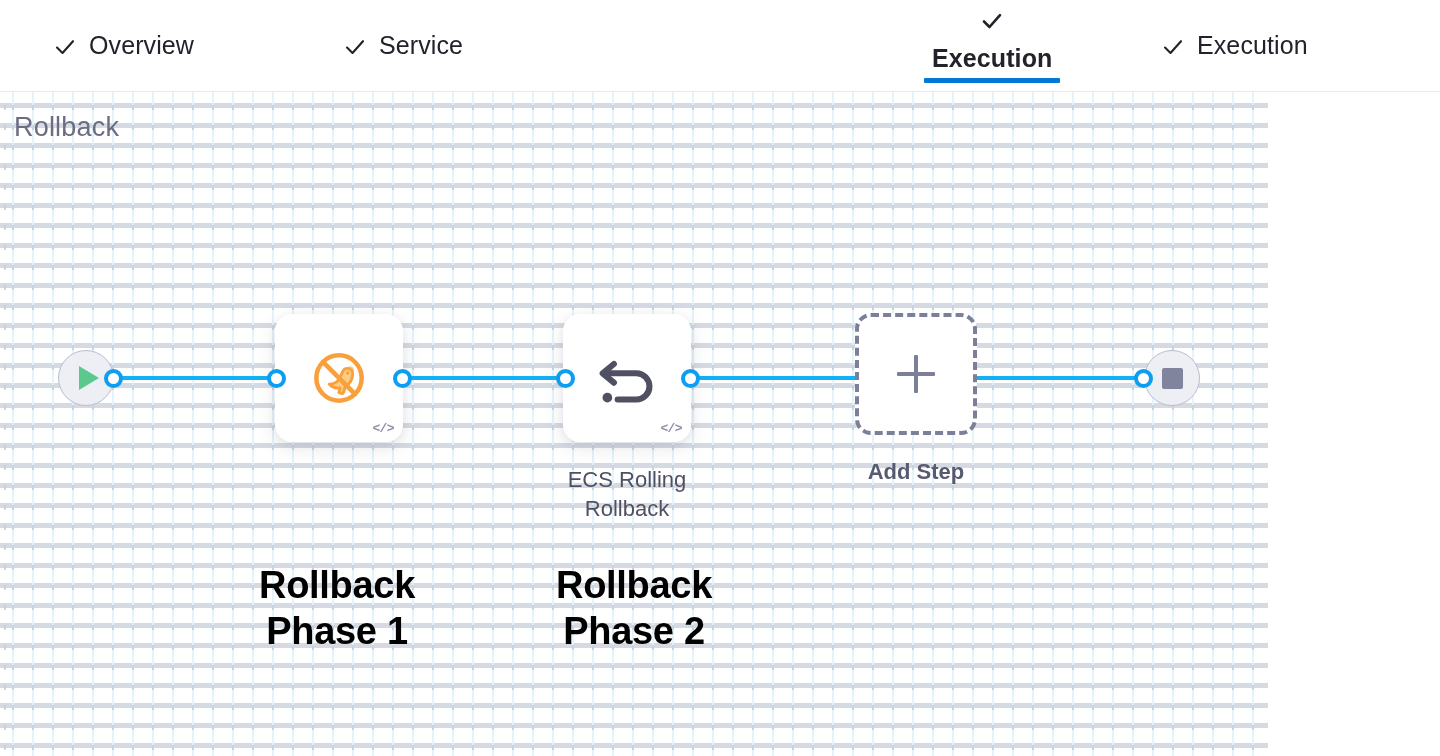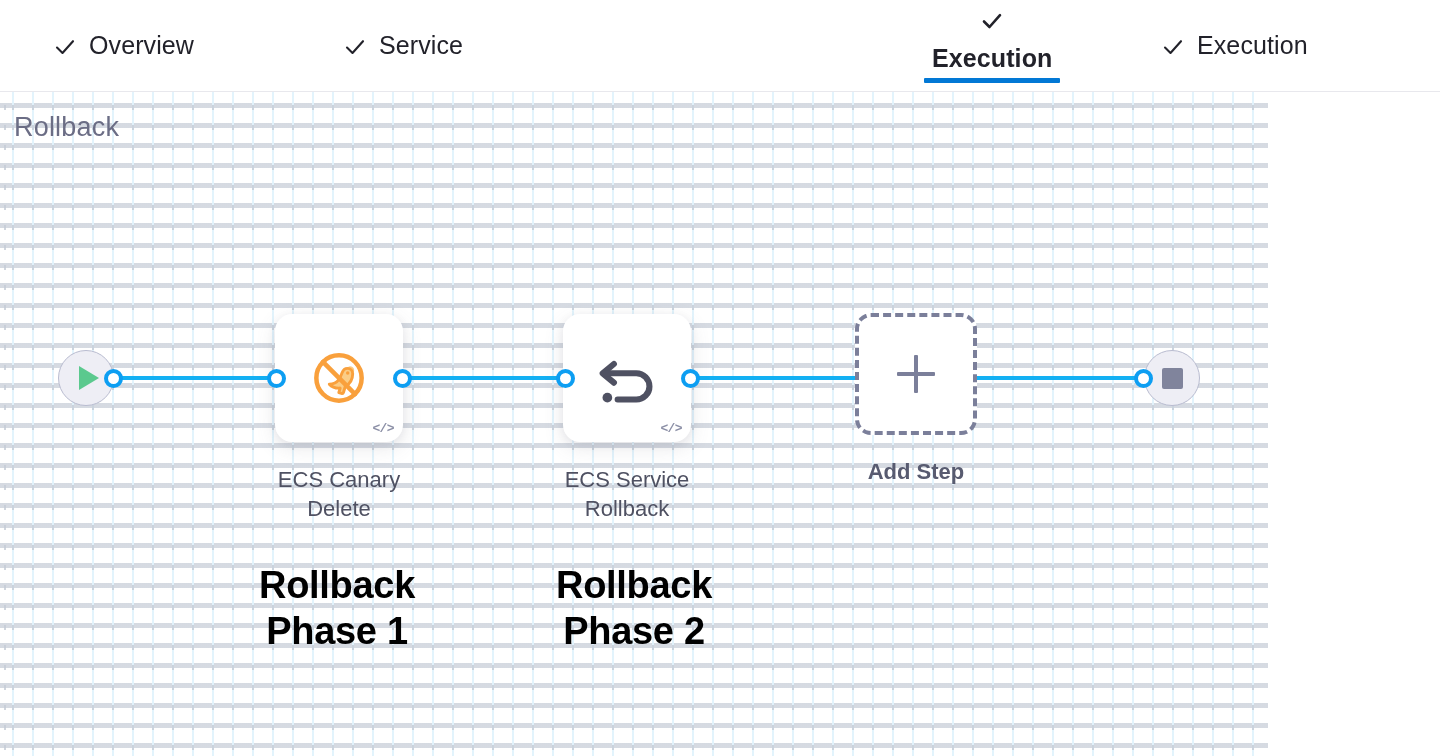--- a/index.html
+++ b/index.html
@@ -381,38 +381,34 @@
             <path d="M40 24a4.4 4.4 0 1 0-.02-.3" fill="#FBC97F"></path>
             <path d="M41.5 22.6c2.8 0 5 2.3 5 5.1 0 5.6-3 10.5-7.6 13.2l-2 6.6c-.2.8-1 1.3-1.8 1.1l-3.4-1 1.6-5.3c-4.7.6-8.3-.9-10.6-3.1 4.6-.3 7.4-2 9.5-4.8 1.7-2.2 2.6-5 3.6-7.5 1-2.6 2.8-4.3 5.7-4.3z" fill="#FBCD86"></path>
             <path d="M41.3 21.4c3.3 0 5.8 2.6 5.8 5.9 0 6-3.3 11.3-8.2 14.1l-1.9 6.3c-.3 1-1.3 1.5-2.3 1.2l-2.9-.9 1.5-4.9c-5.6.4-9.6-1.6-12-4.3 5.1-.1 8.2-1.9 10.5-5 1.7-2.3 2.6-5.1 3.6-7.6 1.1-2.9 2.8-4.8 5.9-4.8z" fill="none" stroke="#F9A03C" stroke-width="3.2" stroke-linejoin="round"></path>
             <circle cx="41.6" cy="26.5" r="1.9" fill="#F9A03C"></circle>
             <path d="M14.3 14.3 L49.7 49.7" stroke="#F9A03C" stroke-width="5" stroke-linecap="round"></path>
           </svg>
         </div>
         <div class="code-badge">&lt;/&gt;</div>
       </div>
 
-      <div class="step-label" id="label-canary">
-        <div>ECS Canary</div>
-        <div>Delete</div>
-      </div>
 
       <div class="step-card" id="card-rolling">
         <div class="step-icon">
           <svg width="64" height="58" viewBox="0 0 68 62">
             <path d="M20 16 L8 26 L20 36" fill="none" stroke="#4f5162" stroke-width="6.5" stroke-linecap="round" stroke-linejoin="round"></path>
             <path d="M9.5 26 H44 a14 14 0 0 1 0 28 H24" fill="none" stroke="#4f5162" stroke-width="6.5" stroke-linecap="round" stroke-linejoin="round"></path>
             <circle cx="13" cy="52" r="5.2" fill="#4f5162"></circle>
           </svg>
         </div>
         <div class="code-badge">&lt;/&gt;</div>
       </div>
 
       <div class="step-label" id="label-rolling">
-        <div>ECS Service</div>
+        <div>ECS Rolling</div>
         <div>Rollback</div>
       </div>
 
       <div id="add-step-box">
         <span class="plus-h"></span>
         <span class="plus-v"></span>
       </div>
       <div id="add-step-label">Add Step</div>
 
       <div class="annot" id="annot-1">

